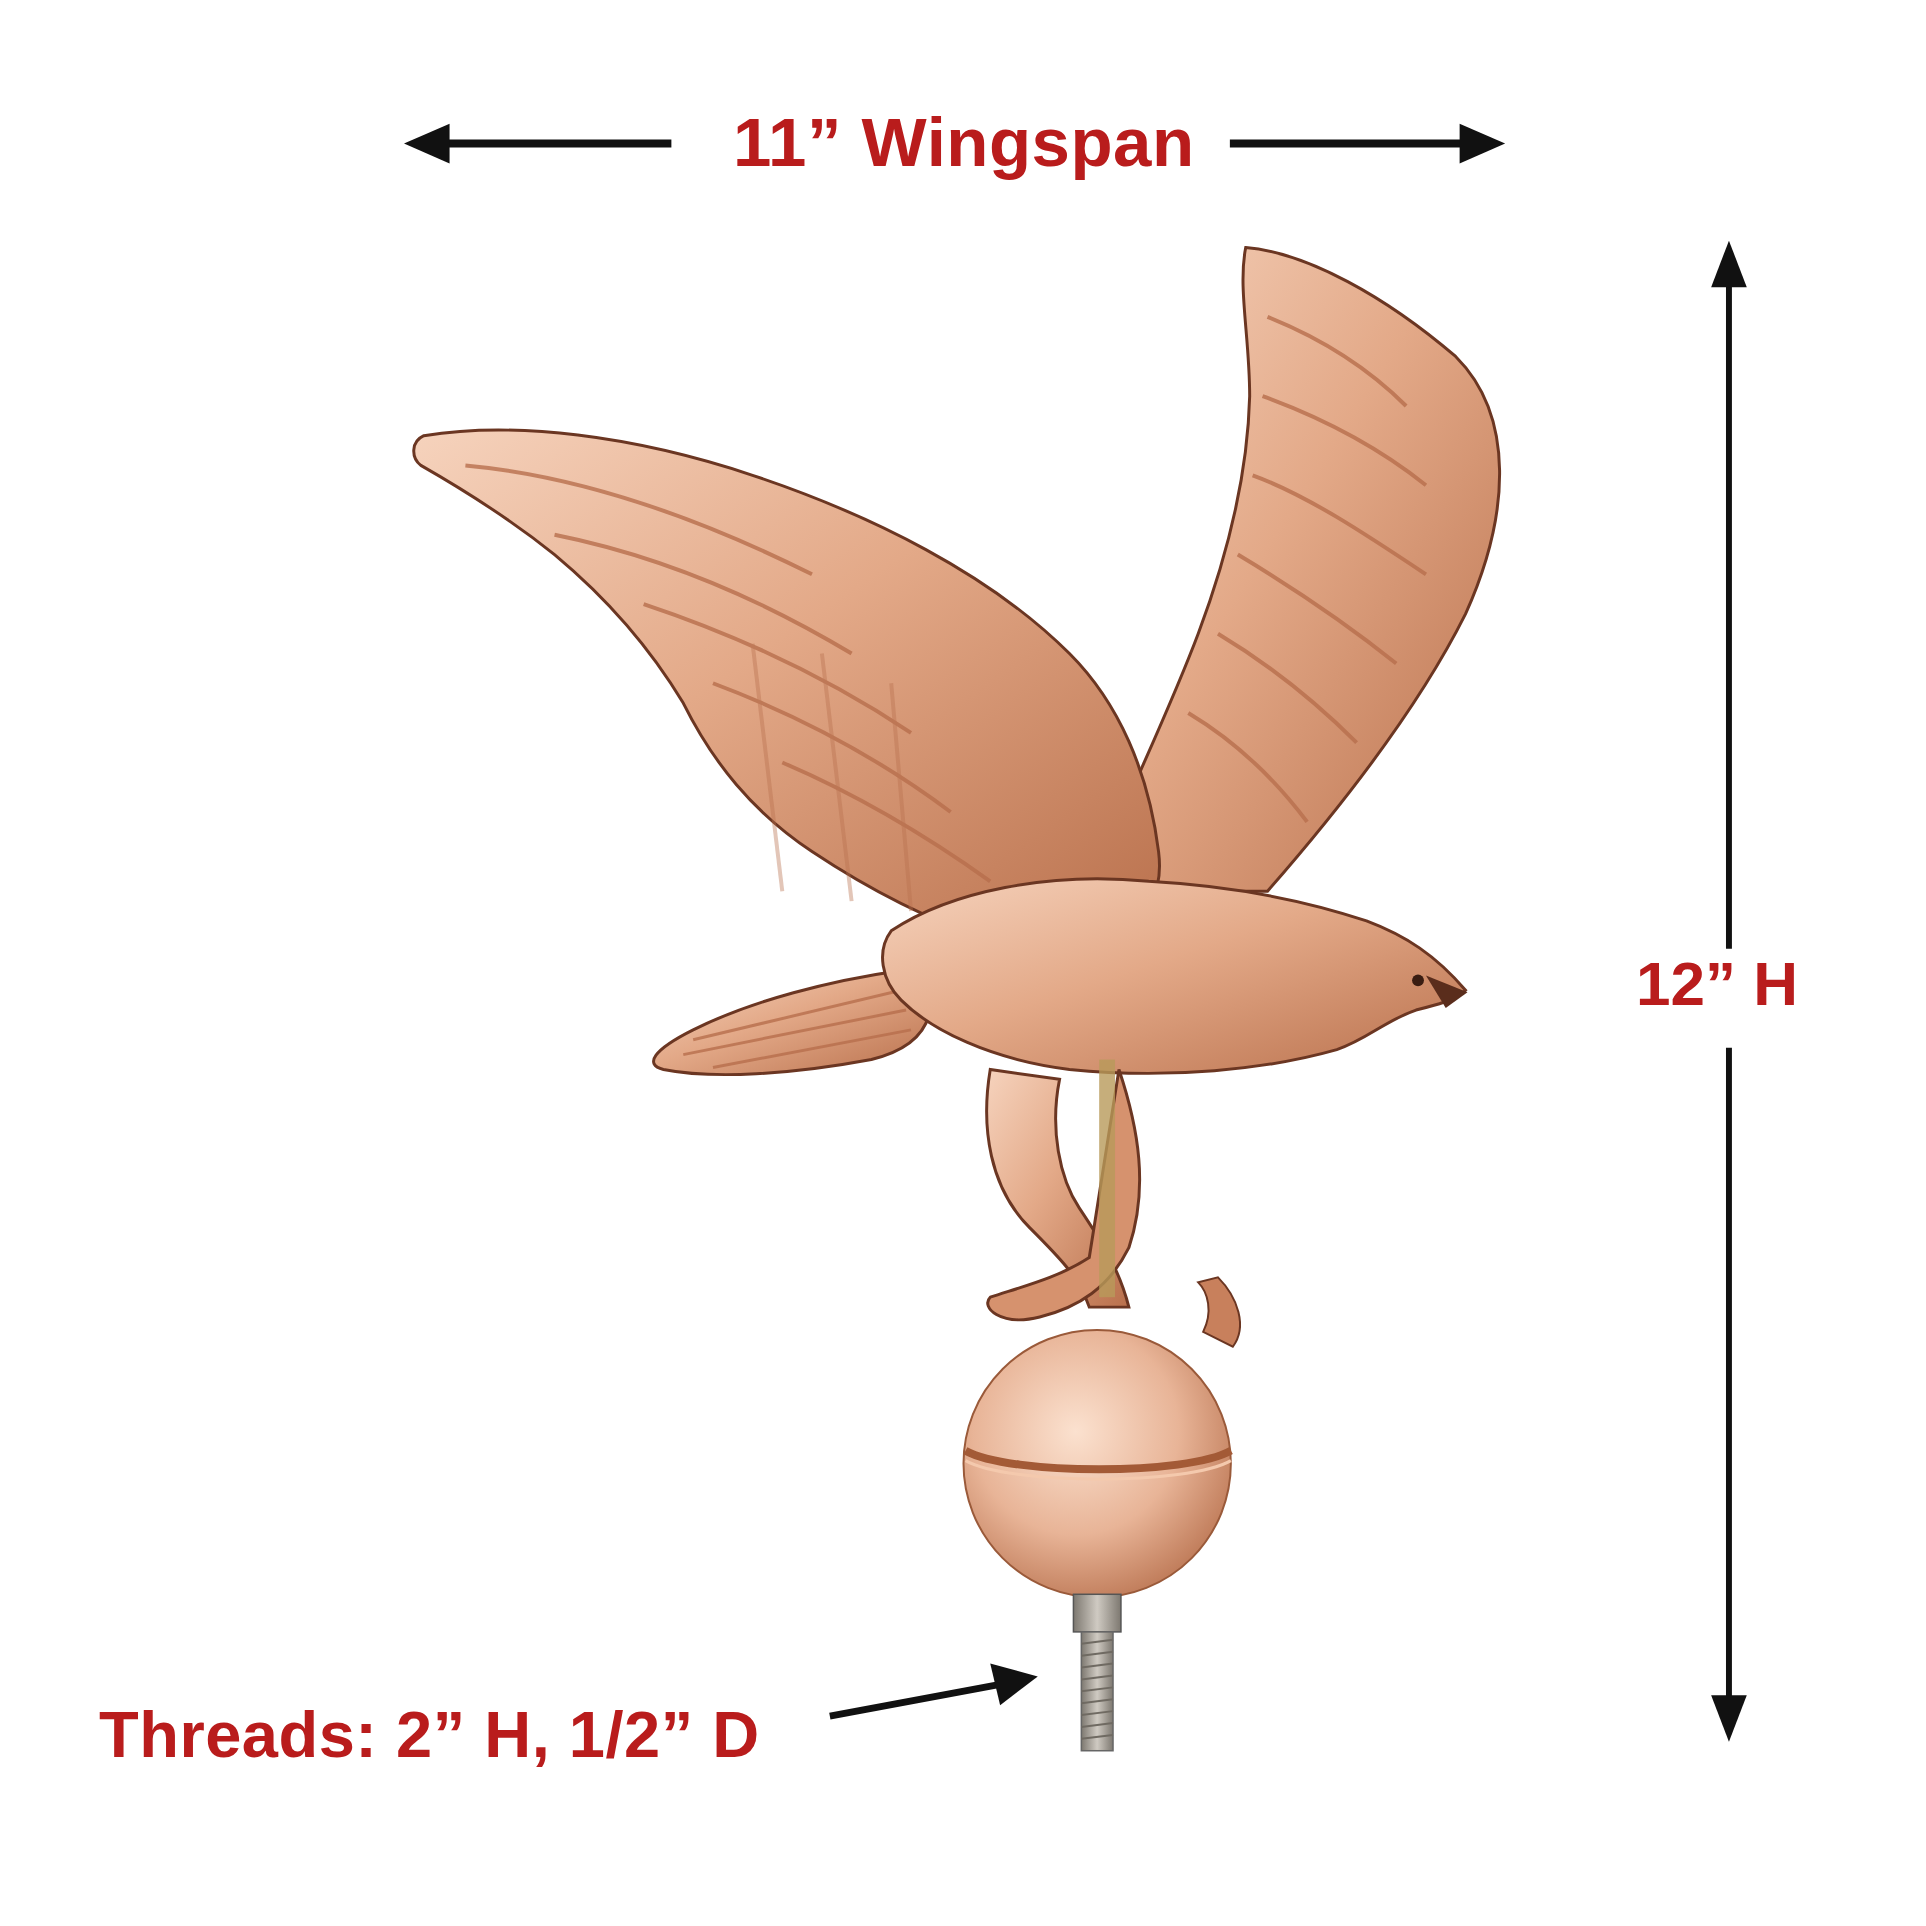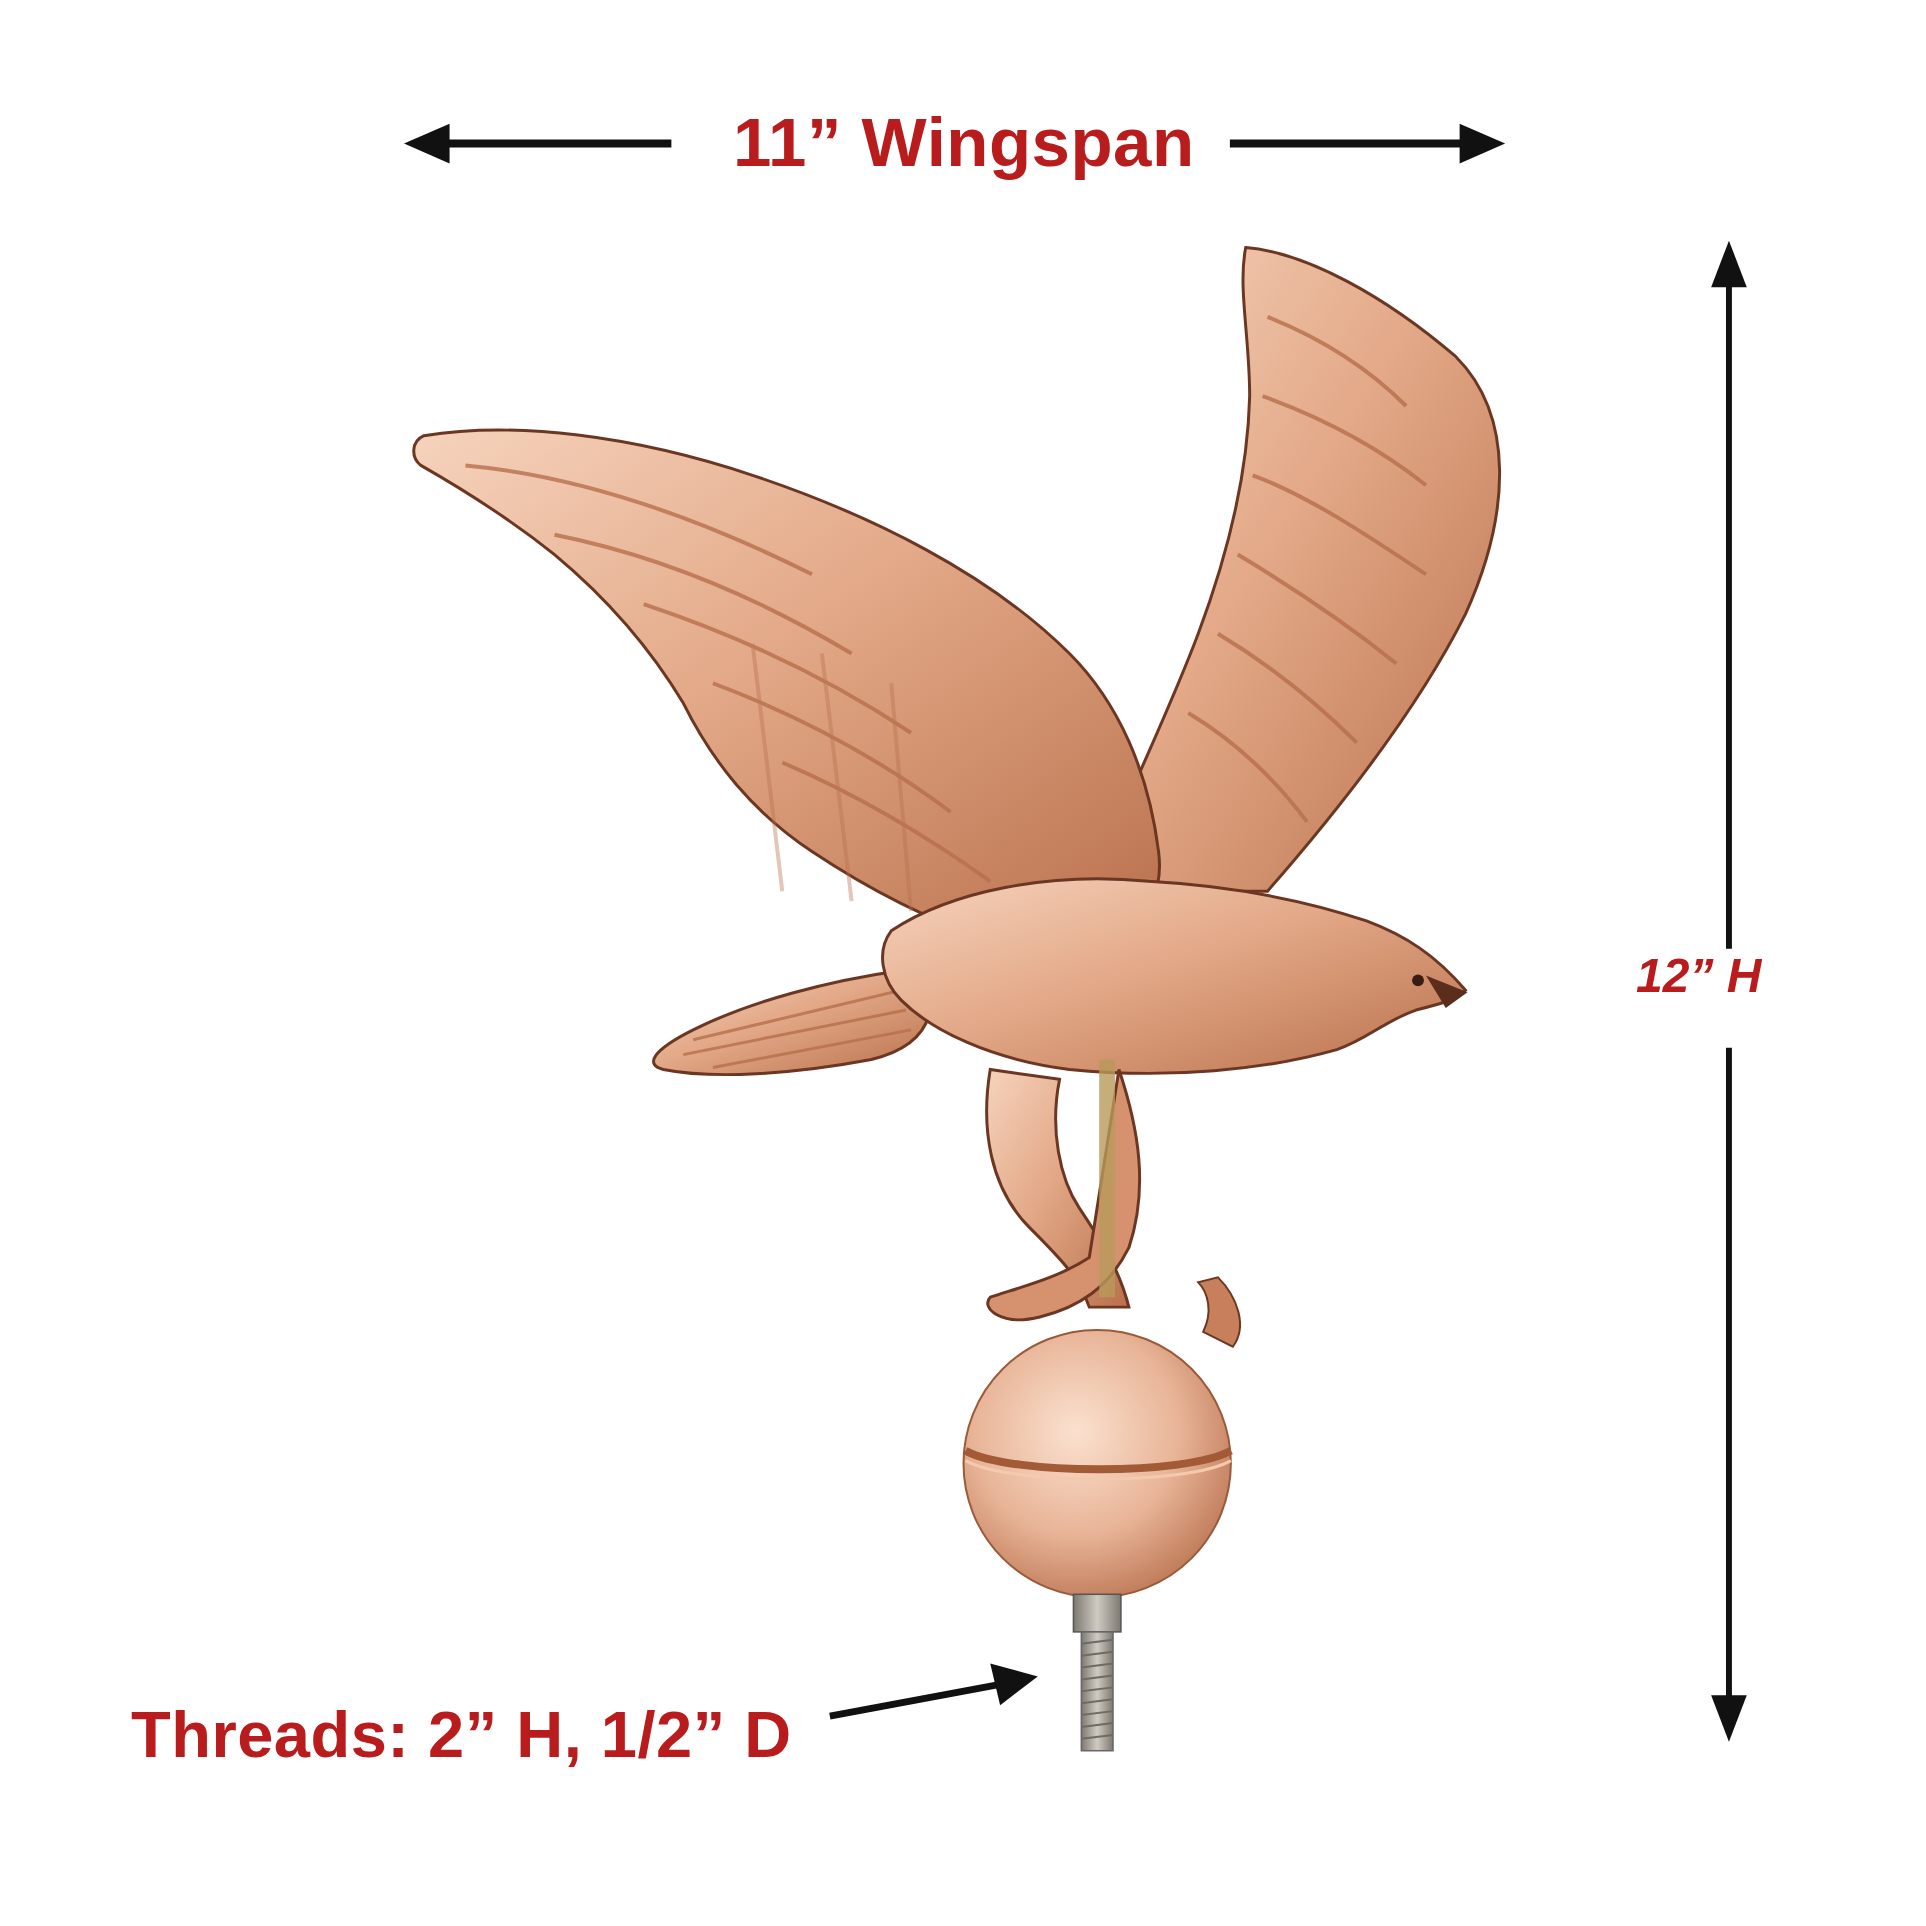--- a/index.html
+++ b/index.html
@@ -1,20 +1,20 @@
 <!DOCTYPE html>
 <html><head>
 <meta charset="utf-8">
 <style>
   html,body{margin:0;padding:0;background:#ffffff;}
   #canvas{position:relative;width:1927px;height:1927px;background:#ffffff;overflow:hidden;font-family:"Liberation Sans","DejaVu Sans",sans-serif;color:#111;}
   .label{position:absolute;font-weight:700;white-space:nowrap;color:#b91c1c;}
   #wingspan-label{left:733px;top:103px;font-size:69px;letter-spacing:0.5px;}
-  #height-label{left:1636px;top:948px;font-size:48px;font-style:italic;}
-  #threads-label{left:99px;top:1697px;font-size:65px;letter-spacing:0.5px;margin-left:32px;}
+  #height-label{left:1636px;top:948px;font-size:62px;}
+  #threads-label{left:99px;top:1697px;font-size:65px;letter-spacing:0.5px;}
   svg.overlay{position:absolute;left:0;top:0;}
 </style>
 </head>
 <body>
 
 <div id="canvas">
 
   <svg class="overlay" width="1927" height="1927" viewBox="0 0 1946 1946">
     <defs>
       <linearGradient id="cop" x1="0" y1="0" x2="1" y2="1">

